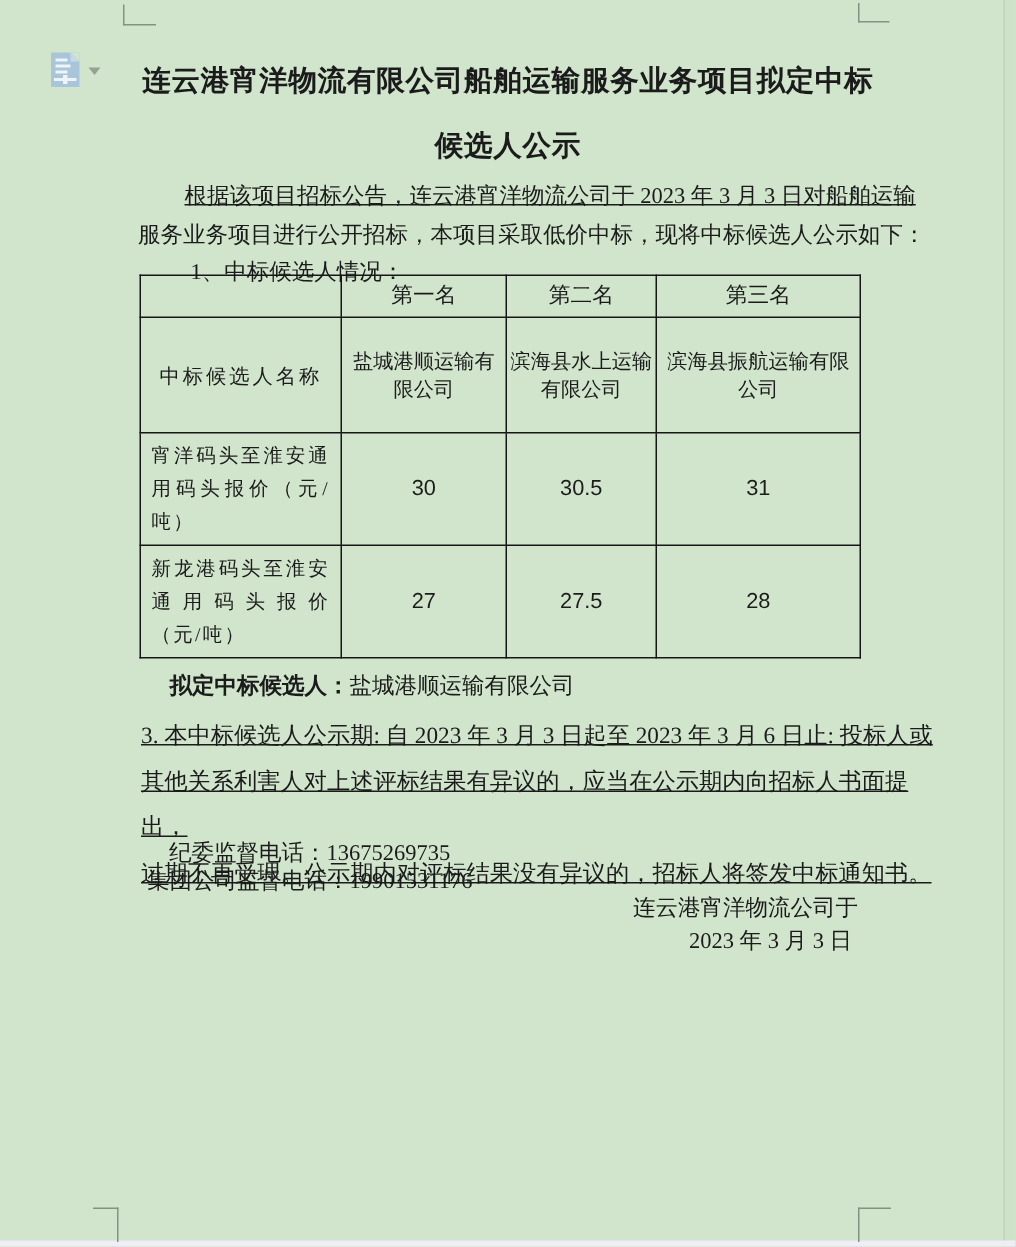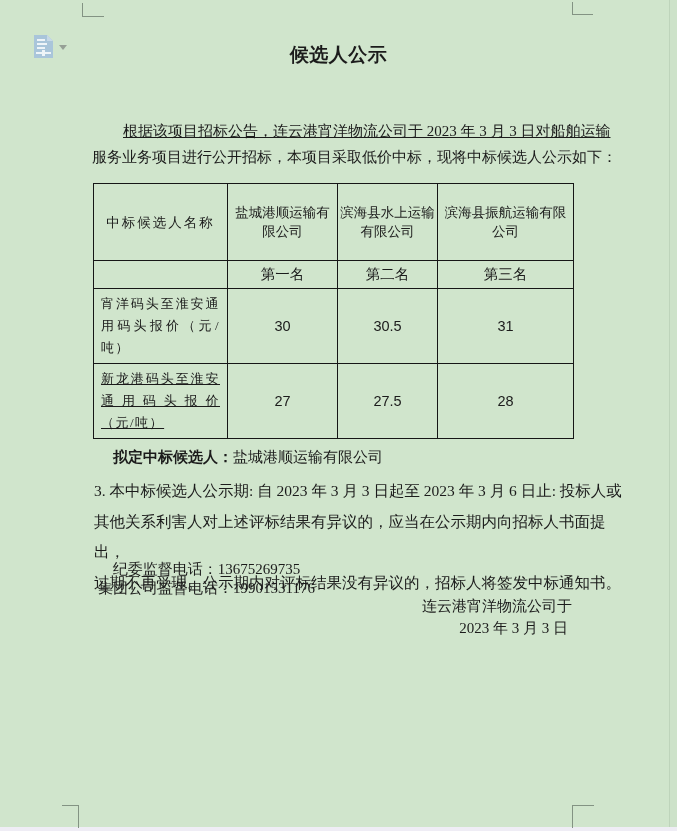--- a/index.html
+++ b/index.html
@@ -56,29 +56,29 @@
   .intro .ind2{padding-left:35px;}
 
   
   table.bid{position:absolute;left:93px;top:183px;border-collapse:collapse;table-layout:fixed;}
   table.bid td{border:1.5px solid #161616;text-align:center;vertical-align:middle;
     font-size:13.5px;line-height:19px;padding:0 2px;overflow:hidden;}
   table.bid td.hdr{font-size:14.5px;}
   table.bid td.rowlabel{letter-spacing:2px;}
   table.bid td.desc{text-align:left;text-align:justify;padding:4px 7px;
     font-size:13px;letter-spacing:1.5px;line-height:22px;vertical-align:middle;}
-  table.bid td.desc-top{vertical-align:top;text-decoration:underline;}
+  table.bid td.desc-top{vertical-align:top;}
   table.bid td.num{font-family:"Liberation Sans","DejaVu Sans",sans-serif;font-size:14.5px;}
 
   
   .proposed{position:absolute;left:113px;top:448px;font-size:15px;}
   .proposed .lbl{font-weight:bold;}
 
   
-  .notice{position:absolute;left:94px;top:476px;width:528px;font-size:15.5px;line-height:30.5px;}
+  .notice{position:absolute;left:94px;top:476px;width:528px;font-size:15.5px;line-height:30.5px;text-decoration:underline;}
 
   
   .contacts{position:absolute;left:98px;top:560px;font-size:15px;line-height:18.5px;text-align:center;}
 
   
   .sign{position:absolute;left:300px;top:596px;width:272px;text-align:right;
     font-size:15px;line-height:21.5px;}
   .sign .date{padding-right:4px;}
 </style>
 </head>
@@ -99,47 +99,49 @@
     <span class="l1"></span>
       <span class="l2"></span>
       <span class="l3"></span>
     <span class="knob"></span>
       <span class="slider"></span>
   </span>
   <span class="dd-arrow"></span>
 </div>
 
 <div class="title">
+  <div>连云港宵洋物流有限公司船舶运输服务业务项目拟定中标</div>
   <div>候选人公示</div>
 </div>
 
 <div class="intro">
   <div class="ind1">根据该项目招标公告，连云港宵洋物流公司于 2023 年 3 月 3 日对船舶运输</div>
   <div>服务业务项目进行公开招标，本项目采取低价中标，现将中标候选人公示如下：</div>
+  <div class="ind2">1、中标候选人情况：</div>
 </div>
 
 <table class="bid">
   <colgroup>
     <col style="width:134px">
       <col style="width:110px">
       <col style="width:100px">
       <col style="width:136px">
   </colgroup>
   <tbody>
-      <tr style="height:77px">
+      <tr style="height:28px">
+    <td class="hdr"></td>
+    <td class="hdr">第一名</td>
+    <td class="hdr">第二名</td>
+    <td class="hdr">第三名</td>
+  </tr>
+  <tr style="height:77px">
     <td class="rowlabel">中标候选人名称</td>
     <td>盐城港顺运输有限公司</td>
     <td>滨海县水上运输有限公司</td>
     <td>滨海县振航运输有限公司</td>
-  </tr>
-  <tr style="height:28px">
-    <td class="hdr"></td>
-    <td class="hdr">第一名</td>
-    <td class="hdr">第二名</td>
-    <td class="hdr">第三名</td>
   </tr>
   <tr style="height:75px">
     <td class="desc">宵洋码头至淮安通用码头报价（元/吨）</td>
     <td class="num">30</td>
     <td class="num">30.5</td>
     <td class="num">31</td>
   </tr>
   <tr style="height:75px">
     <td class="desc desc-top">新龙港码头至淮安通用码头报价（元/吨）</td>
     <td class="num">27</td>

